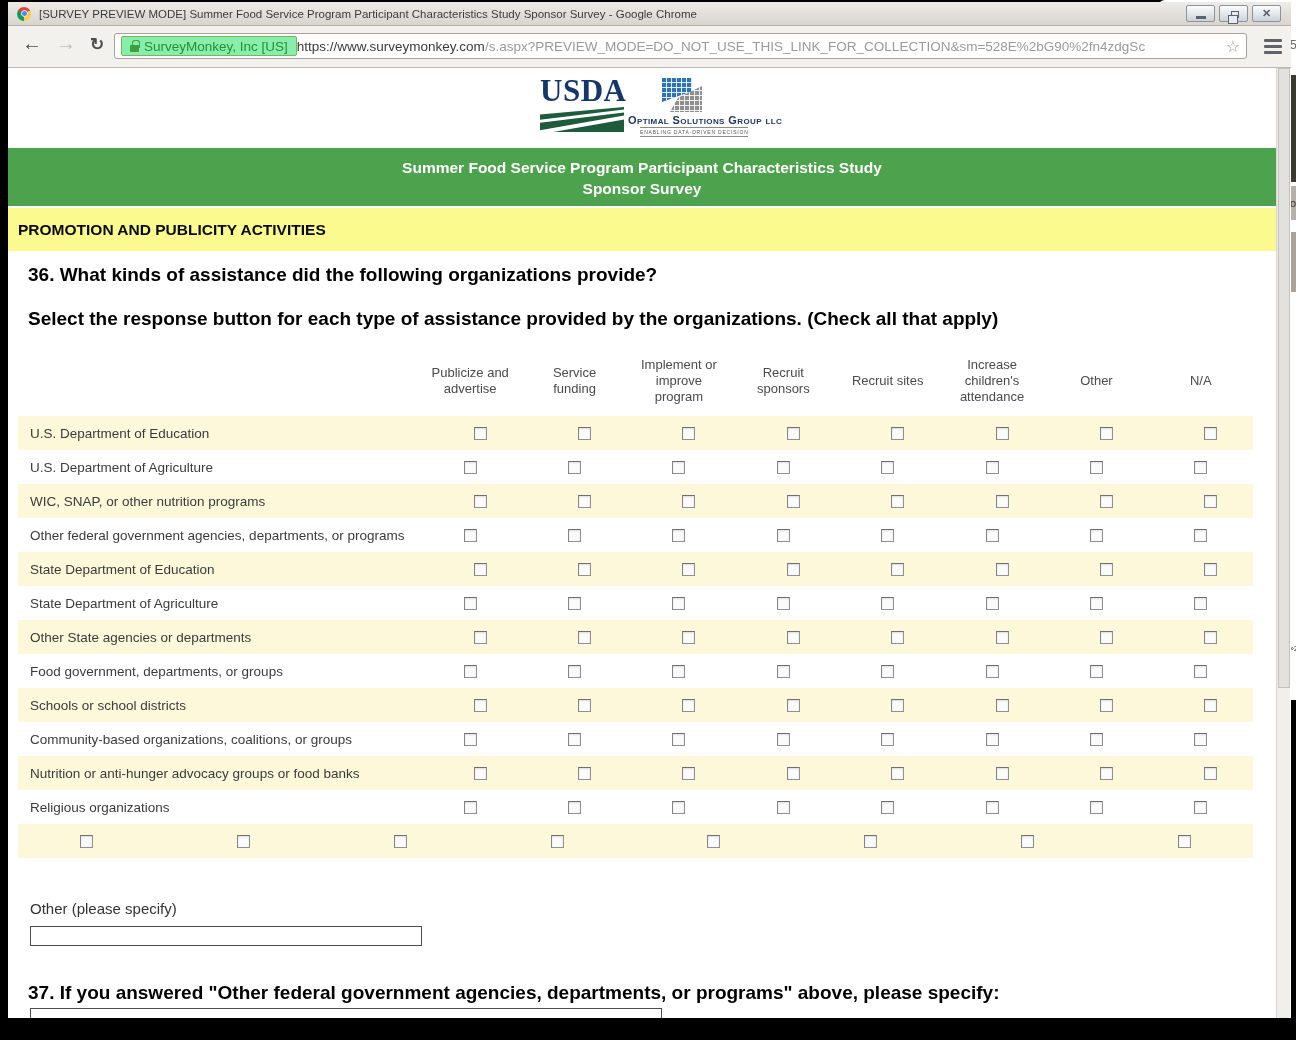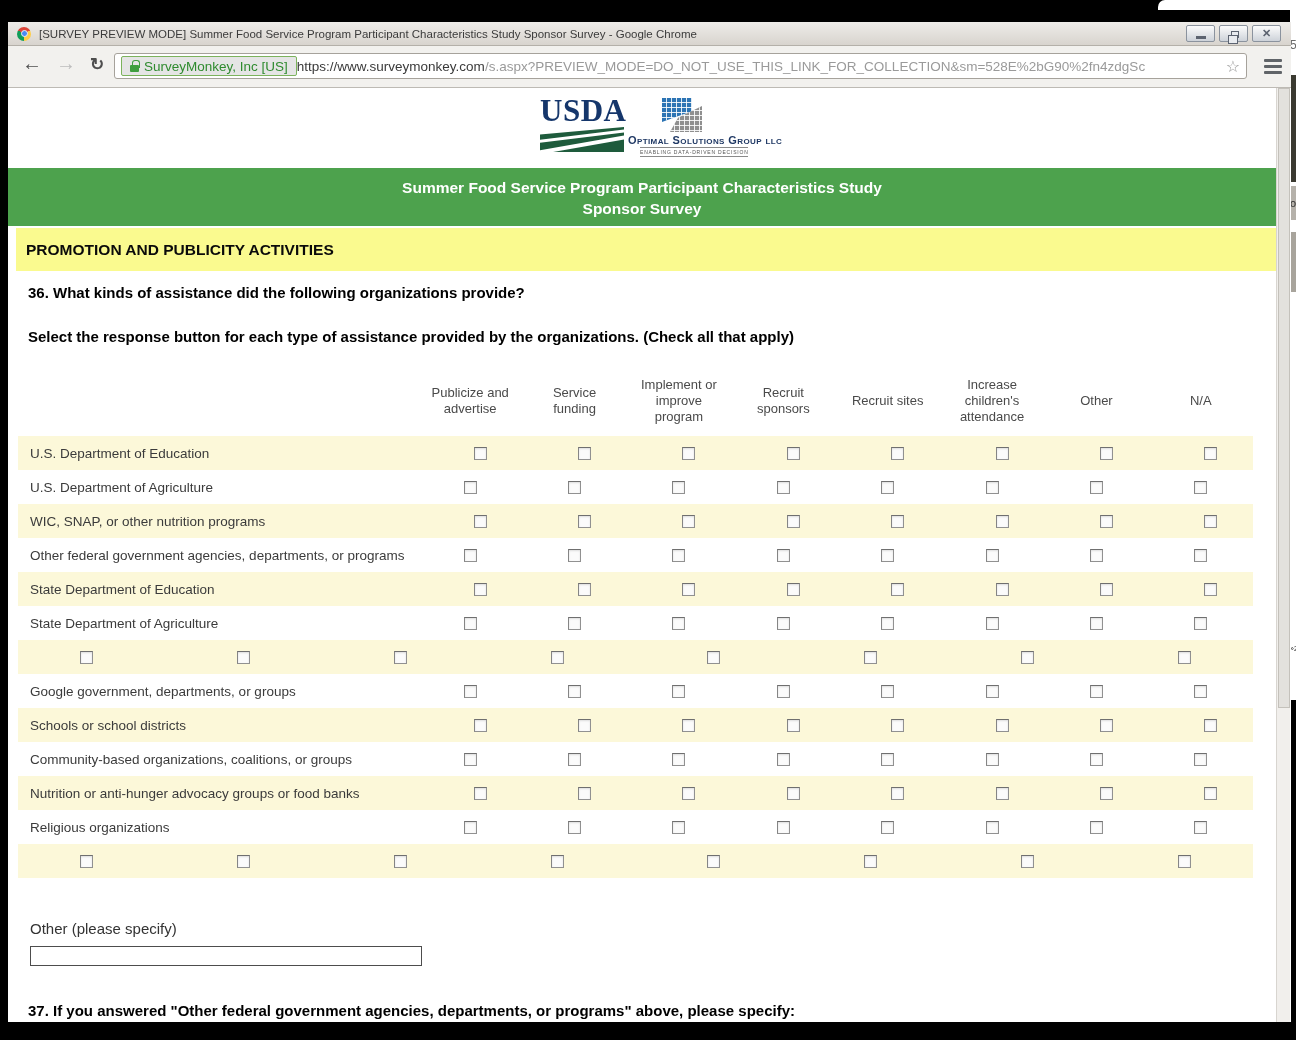--- a/index.html
+++ b/index.html
@@ -17,21 +17,21 @@
   .bg-sliver { position:absolute; left:1290px; top:10px; width:6px; height:1012px; background:#fff; overflow:hidden; }
   .frag-5 { position:absolute; left:0; top:28px; font-size:12px; color:#6a6a6a; }
   .frag-dark1 { position:absolute; left:0; top:65px; width:6px; height:107px; background:#3b3a31; }
   .frag-oll { position:absolute; left:0; top:176px; width:6px; height:34px; background:#b5b1aa;
     font-size:11px; color:#2c2c2c; line-height:34px; overflow:hidden; }
   .frag-gray2 { position:absolute; left:0; top:222px; width:6px; height:60px; background:#a8a49c; }
   .frag-scribble { position:absolute; left:0; top:635px; width:6px; height:55px; font-size:7px; color:#333; line-height:8px; overflow:hidden; }
   .frag-black { position:absolute; left:0; top:690px; width:6px; height:322px; background:#000; }
 
   
-  .window { position:absolute; left:8px; top:22px; width:1283px; height:1016px; background:#fff; }
+  .window { position:absolute; left:8px; top:2px; width:1283px; height:1016px; background:#fff; }
 
   
   .titlebar { position:absolute; left:0; top:0; width:100%; height:24px;
     background:linear-gradient(#eeece9,#d8d4ce);
     border-bottom:1px solid #b4b0a9;
     display:flex; align-items:center; padding-left:9px; }
   .chrome-icon { width:14px; height:14px; border-radius:50%;
     background:conic-gradient(from -60deg, #db4437 0 120deg, #ffcd46 120deg 240deg, #0f9d58 240deg 360deg);
     position:relative; flex:0 0 auto; }
   .chrome-icon::after { content:""; position:absolute; left:3.5px; top:3.5px; width:7px; height:7px;
@@ -49,21 +49,21 @@
   
   .toolbar { position:absolute; left:0; top:24px; width:100%; height:42px;
     background:#f2f1ee; border-bottom:1px solid #bdbab4; }
   .nav-ico { position:absolute; top:6px; font-size:20px; color:#4e4e4e; font-weight:bold; }
   .nav-back { left:14px; }
   .nav-fwd  { left:48px; color:#bcbcbc; }
   .nav-reload { left:82px; font-size:17px; top:8px; }
   .urlbar { position:absolute; left:106px; top:7px; width:1133px; height:26px;
     background:#fff; border:1px solid #a6a29b; border-radius:3px;
     display:flex; align-items:center; padding:0 6px; }
-  .ev-badge { display:flex; align-items:center; gap:5px; background:#e5e5e5; border:1px solid #7cb35c;
+  .ev-badge { display:flex; align-items:center; gap:5px; background:#86efac; border:1px solid #7cb35c;
     border-radius:2px; height:20px; padding:0 8px; color:#2f8b2f; font-size:13.5px; white-space:nowrap; flex:0 0 auto; }
   .lock { width:9px; height:12px; position:relative; flex:0 0 auto; }
   .lock::before { content:""; position:absolute; left:1.5px; top:0; width:6px; height:7px;
     border:1.5px solid #3f9e3f; border-bottom:none; border-radius:3px 3px 0 0; }
   .lock::after { content:""; position:absolute; left:0; top:5px; width:9px; height:7px;
     background:#3f9e3f; border-radius:1px; }
   .url-text { font-size:13.5px; white-space:nowrap; overflow:hidden; flex:1; }
   .url-domain { color:#3a3a3a; }
   .url-path { color:#9a9a9a; }
   .star { font-size:16px; color:#949494; margin-left:4px; flex:0 0 auto; }
@@ -107,24 +107,24 @@
     font-weight:bold; letter-spacing:0.4px; white-space:nowrap; }
   .osg-tagline { margin-top:1px; margin-left:12px; width:108px; border-top:1px solid #8a8a8a; border-bottom:1px solid #8a8a8a;
     font-size:5px; letter-spacing:0.8px; color:#555; text-align:center; padding:1px 0; white-space:nowrap; overflow:hidden; }
 
   
   .green-banner { position:absolute; left:0; top:80px; width:1268px; height:58px;
     background:#4da24d; color:#fff; font-weight:bold; font-size:15.5px;
     text-align:center; line-height:21px; padding-top:9px; }
   .yellow-banner { position:absolute; left:0; top:140px; width:1268px; height:43px;
     background:#fafa8f; display:flex; align-items:center; padding-left:10px;
-    font-weight:bold; font-size:15.5px; color:#0a0a0a;margin-left:8px; }
-
-  
-  .q-text { position:absolute; left:20px; font-weight:bold; font-size:15px; color:#000; }
+    font-weight:bold; font-size:15.5px; color:#0a0a0a; }
+
+  
+  .q-text { position:absolute; left:20px; font-weight:bold; font-size:19px; color:#000; }
   .q36-q { top:196px; }
   .q36-instr { top:240px; }
   .q37-q { top:914px; }
 
   
   .matrix-header { position:absolute; left:10px; top:282px; width:1235px; height:62px;
     display:flex; align-items:center; }
   .hspacer { flex:0 0 400px; }
   .hcell { flex:1 1 0; text-align:center; font-size:13px; color:#4a4a4a; line-height:16px; padding:0 8px; }
   .matrix-body { position:absolute; left:10px; top:348px; width:1235px; }
@@ -395,20 +395,21 @@
             <span class="checkbox"></span>
           </div>
           <div class="ccell">
             <span class="checkbox"></span>
           </div>
           <div class="ccell">
             <span class="checkbox"></span>
           </div>
         </div>
         <div class="mrow stripe">
+          <div class="rlabel">Other State agencies or departments</div>
           <div class="ccell">
             <span class="checkbox"></span>
           </div>
           <div class="ccell">
             <span class="checkbox"></span>
           </div>
           <div class="ccell">
             <span class="checkbox"></span>
           </div>
           <div class="ccell">
@@ -421,21 +422,21 @@
             <span class="checkbox"></span>
           </div>
           <div class="ccell">
             <span class="checkbox"></span>
           </div>
           <div class="ccell">
             <span class="checkbox"></span>
           </div>
         </div>
         <div class="mrow">
-          <div class="rlabel">Google government, departments, or groups</div>
+          <div class="rlabel">Food government, departments, or groups</div>
           <div class="ccell">
             <span class="checkbox"></span>
           </div>
           <div class="ccell">
             <span class="checkbox"></span>
           </div>
           <div class="ccell">
             <span class="checkbox"></span>
           </div>
           <div class="ccell">

